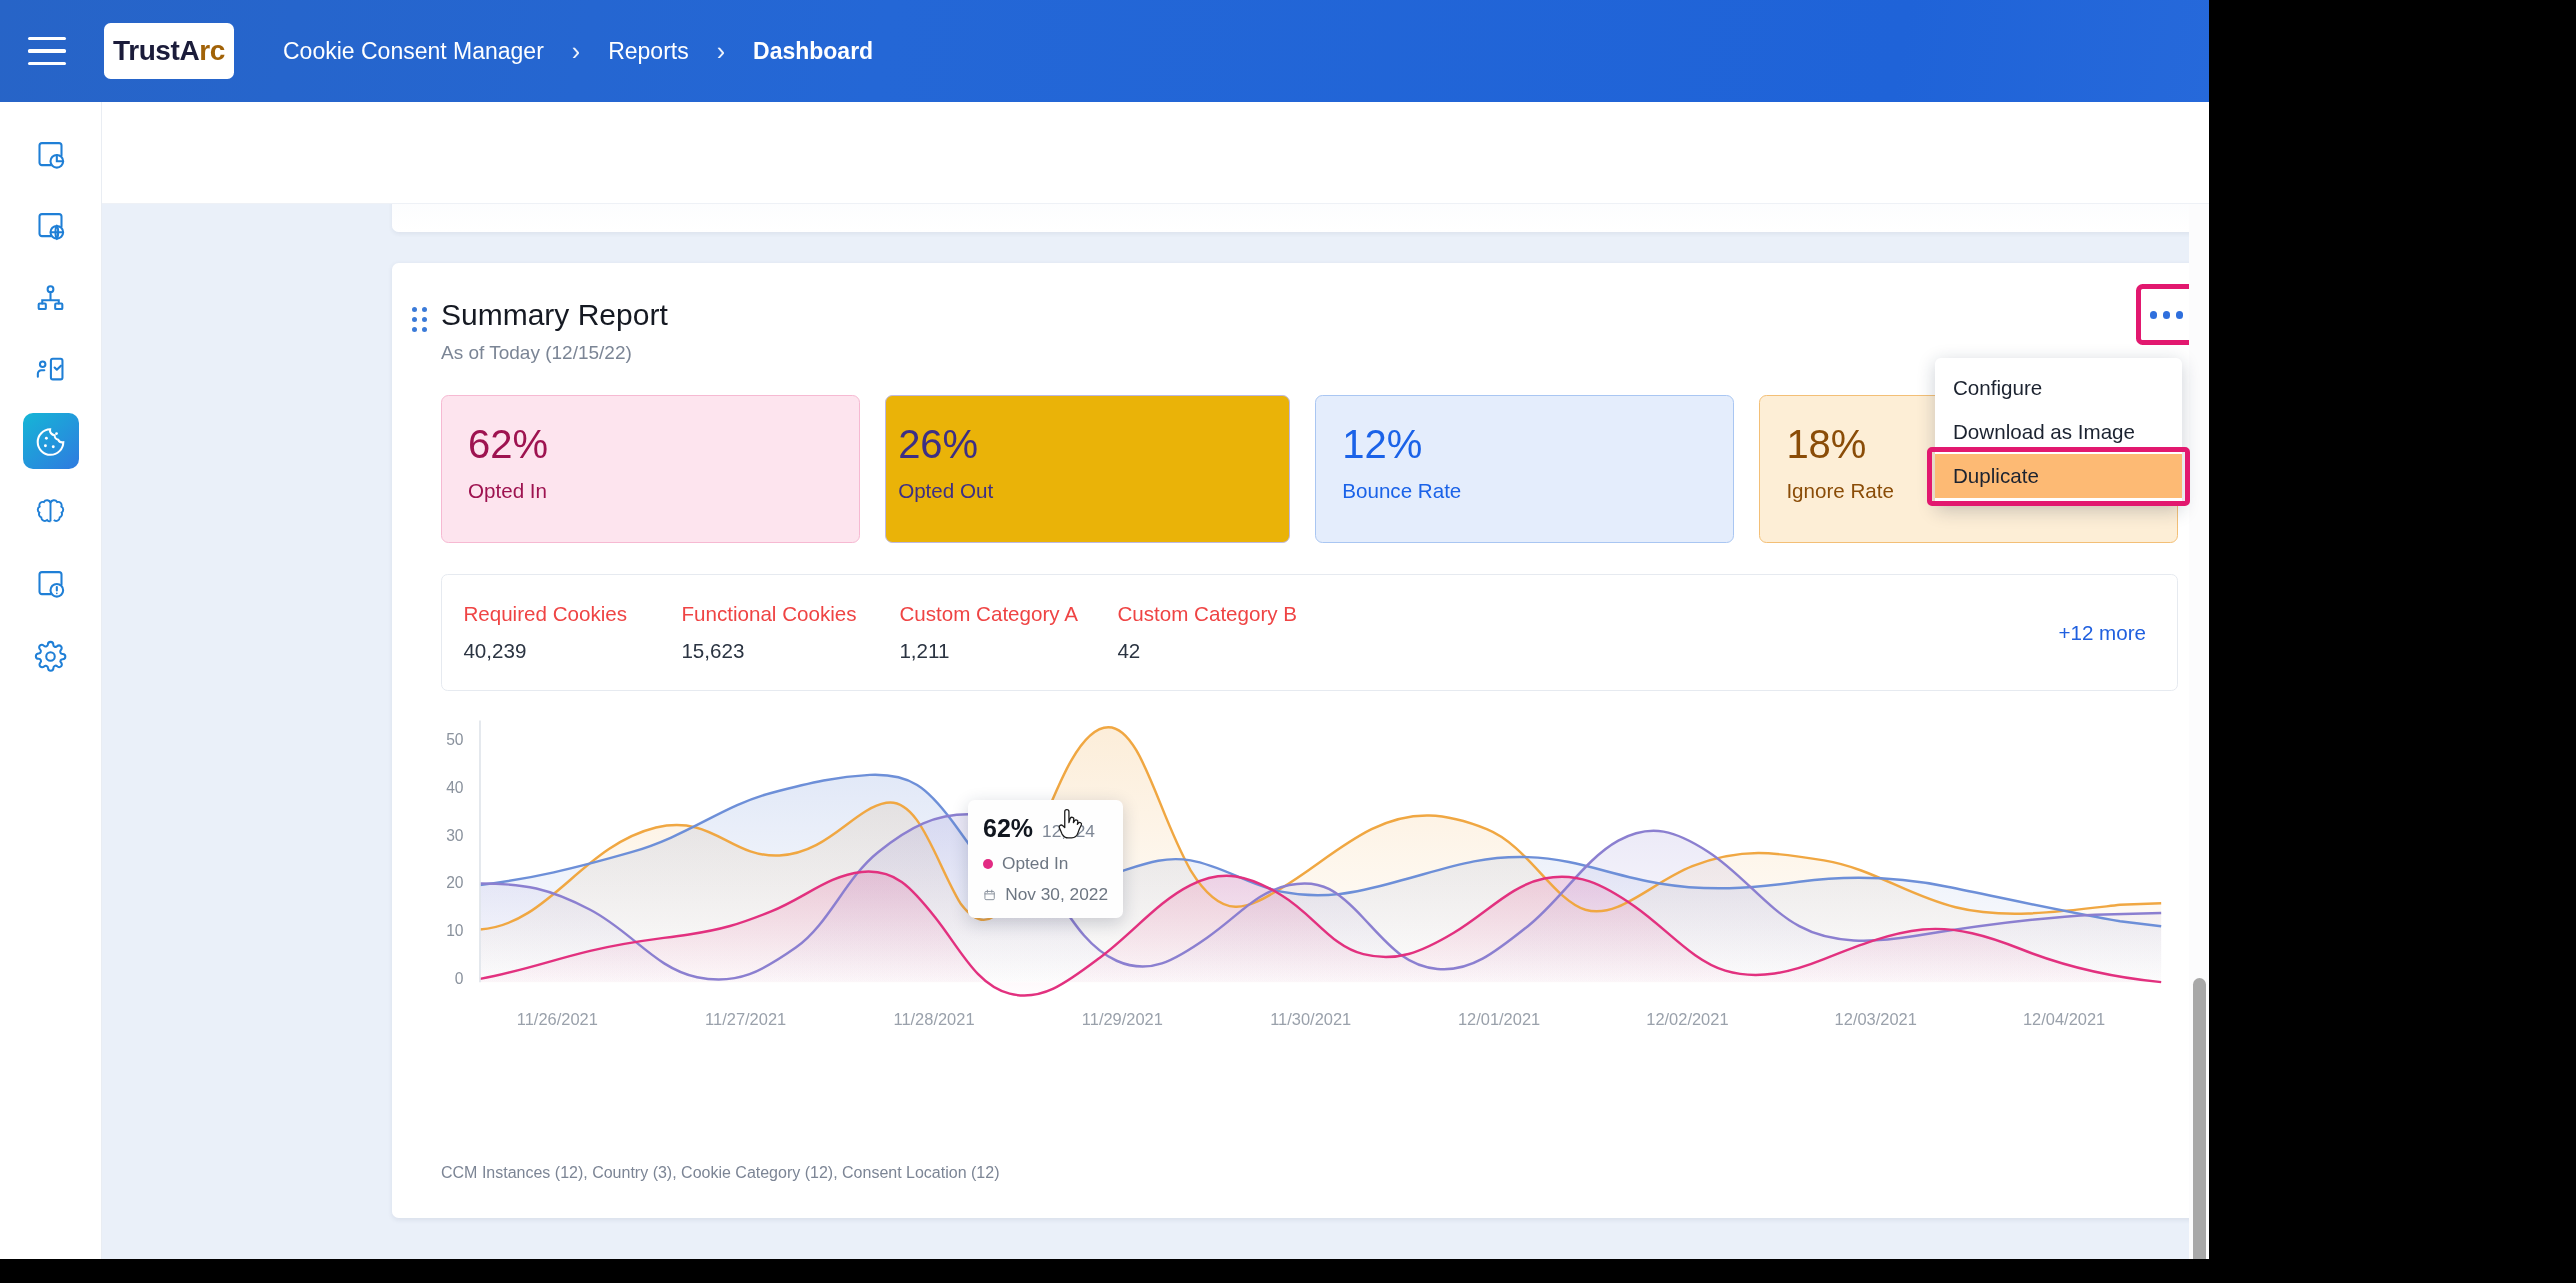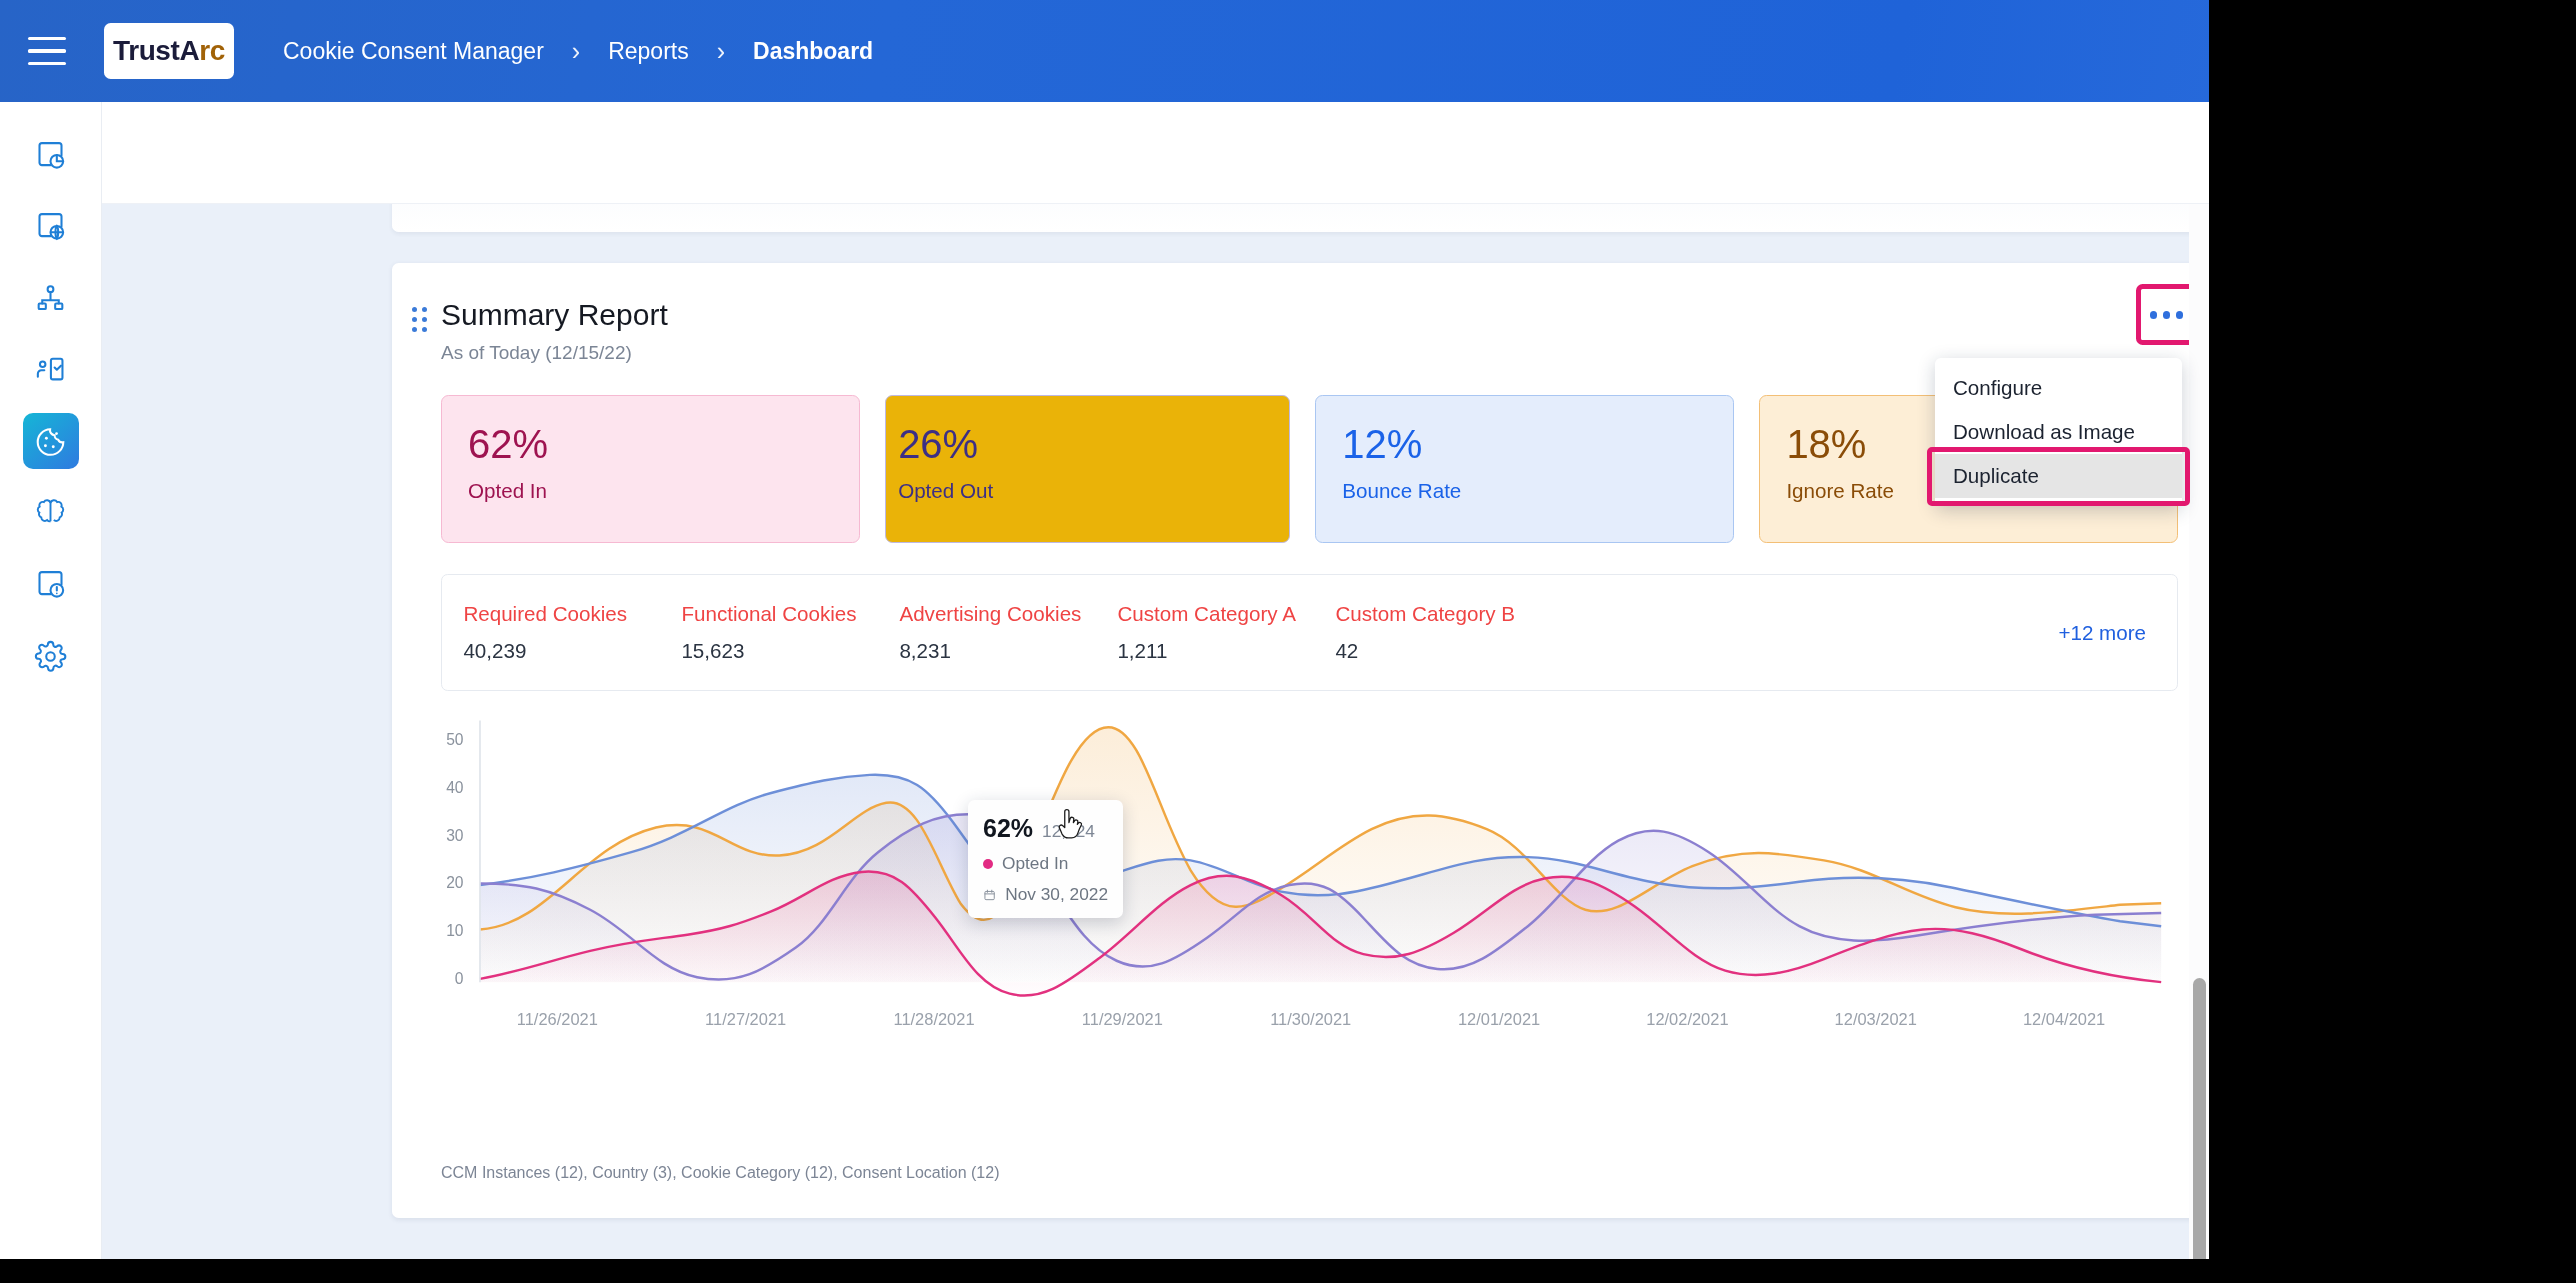--- a/index.html
+++ b/index.html
@@ -118,21 +118,21 @@
   
   .dropdown {
     position: absolute; right: 45px; top: 95px; width: 247px;
     background: #fff; border-radius: 5.8px;
     box-shadow: 0 4.1px 18px rgba(25,40,70,.22); padding: 8.2px 0;
     z-index: 40;
   }
   .dd-item {
     padding: 10px 18px; font-size: 20.6px; color: #1c2330; white-space: nowrap; cursor: pointer;
   }
-  .dd-item.selected { background: #e5e5e5; }
+  .dd-item.selected { background: #fdba74; }
   .dd-highlight {
     position: absolute; left: -8.2px; right: -8.2px; top: -7.4px; bottom: -7.4px;
     border: 5px solid #e2186f; border-radius: 5px; pointer-events: none;
   }
   .dd-wrap { position: relative; }
 
   
   .kpis { display: flex; gap: 25.5px; padding: 31px 49px 0 49px; }
   .kpi {
     flex: 1; height: 148px; border-radius: 7.4px;
@@ -374,24 +374,20 @@
       </div>
 
       <div class="catbox">
         <div class="cat">
           <div class="cname">Required Cookies</div>
           <div class="cval">40,239</div>
         </div>
         <div class="cat">
           <div class="cname">Functional Cookies</div>
           <div class="cval">15,623</div>
-        </div>
-        <div class="cat">
-          <div class="cname">Advertising Cookies</div>
-          <div class="cval">8,231</div>
         </div>
         <div class="cat">
           <div class="cname">Custom Category A</div>
           <div class="cval">1,211</div>
         </div>
         <div class="cat">
           <div class="cname">Custom Category B</div>
           <div class="cval">42</div>
         </div>
         <div class="more-link">+12 more</div>

